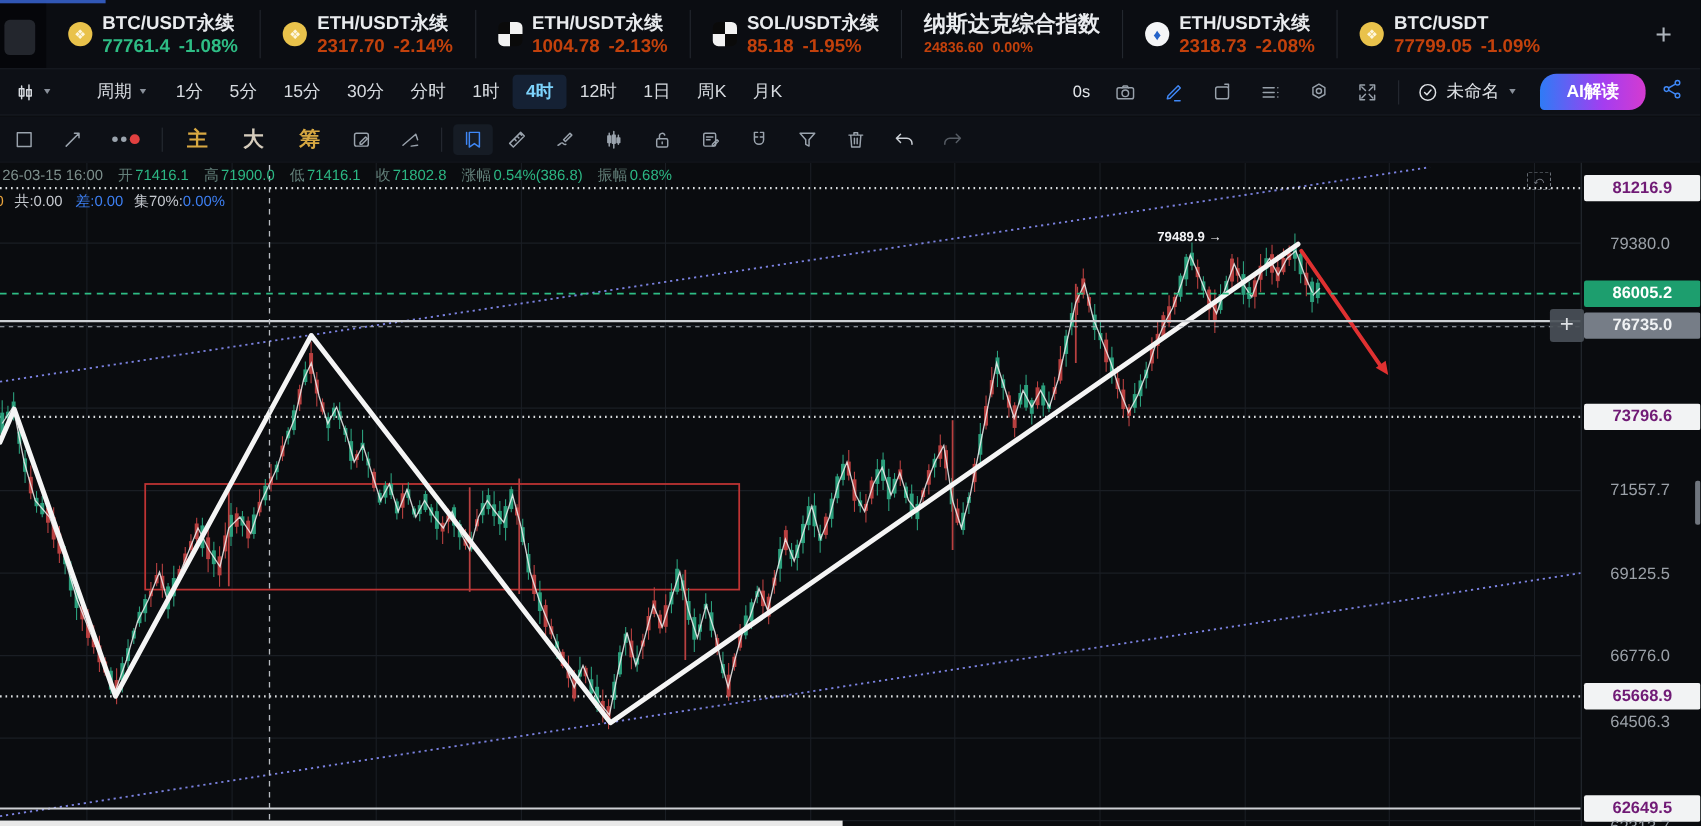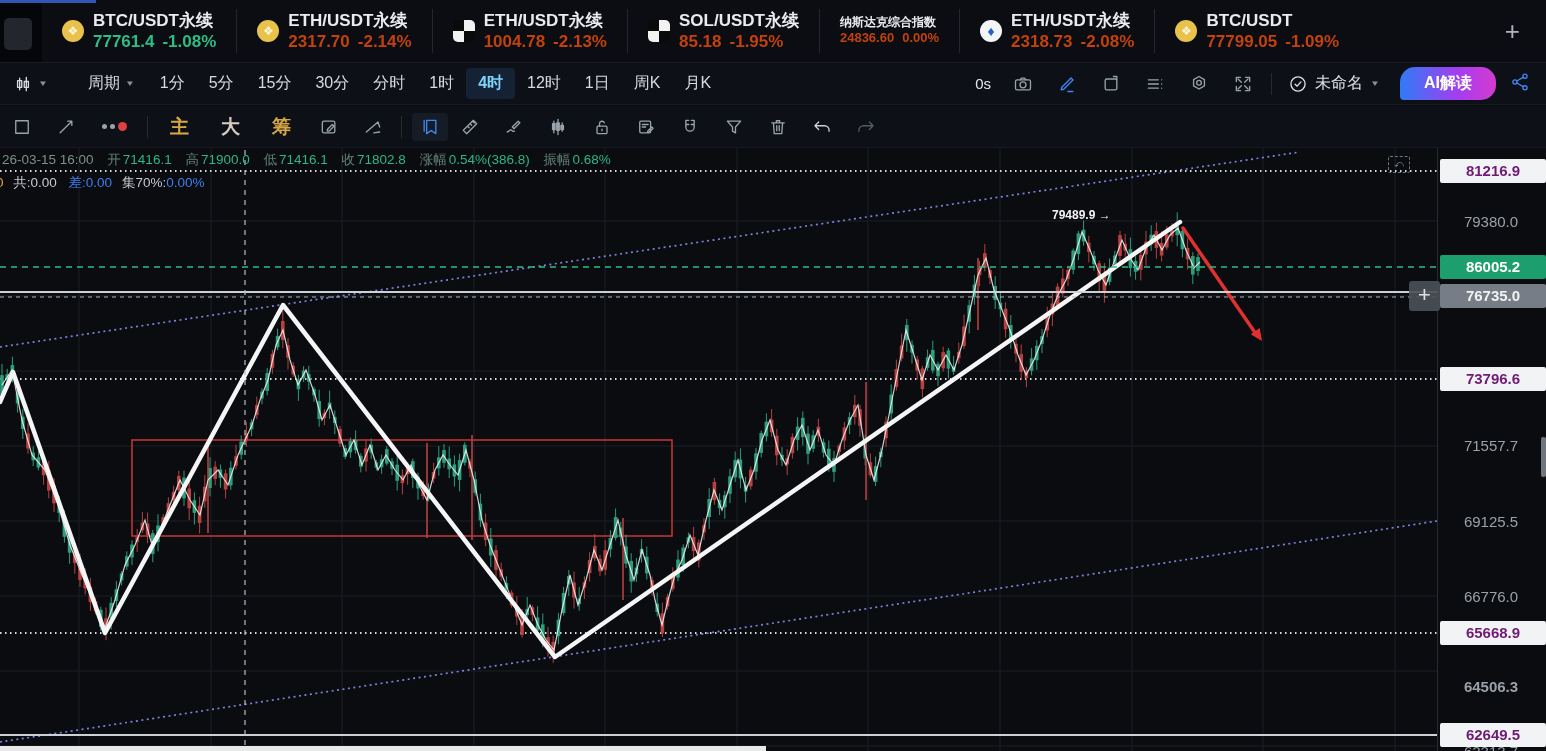--- a/index.html
+++ b/index.html
@@ -17,21 +17,21 @@
   .coin { width:22px; height:22px; border-radius:50%; flex:0 0 auto; display:flex; align-items:center; justify-content:center; font-size:12px; }
   .coin.gold { background:#e9c24b; color:#fdf6dd; }
   .coin.okx { border-radius:5px; background:conic-gradient(#f2f2f2 25%, #0a0a0a 0 50%, #f2f2f2 0 75%, #0a0a0a 0); }
   .coin.huobi { background:#f4f5f7; color:#2563c9; font-size:14px; }
   .tinfo { display:flex; flex-direction:column; line-height:1.25; }
   .tname { color:#e9ebee; font-size:17px; font-weight:600; white-space:nowrap; }
   .tvals { font-size:17px; font-weight:700; white-space:nowrap; }
   .tvals .price { margin-right:8px; }
   .c-green { color:#2ebd85; }
   .c-white { color:#c2410c; }
-  .ticker.small .tname { font-size:12px; font-weight:700; }
+  .ticker.small .tname { font-size:20px; font-weight:700; }
   .ticker.small .tvals { font-size:13px; font-weight:600; }
   .add-ticker { color:#aeb4bc; font-size:26px; font-weight:300; padding:0 26px 0 12px; cursor:pointer; }
 
   
   .toolbar { position:absolute; top:62px; left:0; width:1546px; height:43px; background:#0d1016; border-top:1px solid #181c23; border-bottom:1px solid #181c23; display:flex; align-items:center; color:#d7dbe0; }
   .drawbar { position:absolute; top:106px; left:0; width:1546px; height:42px; background:#0d1016; border-bottom:1px solid #15181e; display:flex; align-items:center; color:#9aa3ad; }
   .tb-item { display:flex; align-items:center; gap:5px; padding:0 13px; font-size:16px; cursor:pointer; white-space:nowrap; }
   .chev { font-size:10px; color:#8a919b; transform:scaleY(.8); }
   .tf { padding:5px 12px; font-size:16px; color:#d7dbe0; cursor:pointer; border-radius:4px; }
   .tf.active { color:#7dd3fc; background:#152134; font-weight:700; }
@@ -838,21 +838,21 @@
     <div class="axis" id="axis-panel">
         <div class="axlab white" style="top: 11px;">81216.9</div>
         <div class="axlab plain" style="top: 62px;">79380.0</div>
         <div class="axlab green" style="top: 107px;">86005.2</div>
         <div class="axlab gray" style="top: 136px;">76735.0</div>
         <div class="axlab white" style="top: 219px;">73796.6</div>
         <div class="axlab plain" style="top: 286px;">71557.7</div>
         <div class="axlab plain" style="top: 362px;">69125.5</div>
         <div class="axlab plain" style="top: 437px;">66776.0</div>
         <div class="axlab white" style="top: 473px;">65668.9</div>
-        <div class="axlab plain" style="top: 527px; font-weight: bold;">64506.3</div>
+        <div class="axlab plain" style="top: 497px;">64506.3</div>
         <div class="axlab white" style="top: 575px;">62649.5</div>
         <div class="axlab plain" style="top: 592px;">62313.7</div>
       </div>
     <div class="plus-btn">+</div>
     <div class="axis-scroll"></div>
     <div class="bottom-strip"></div>
   </div>
 </div>
 
 </body></html>

